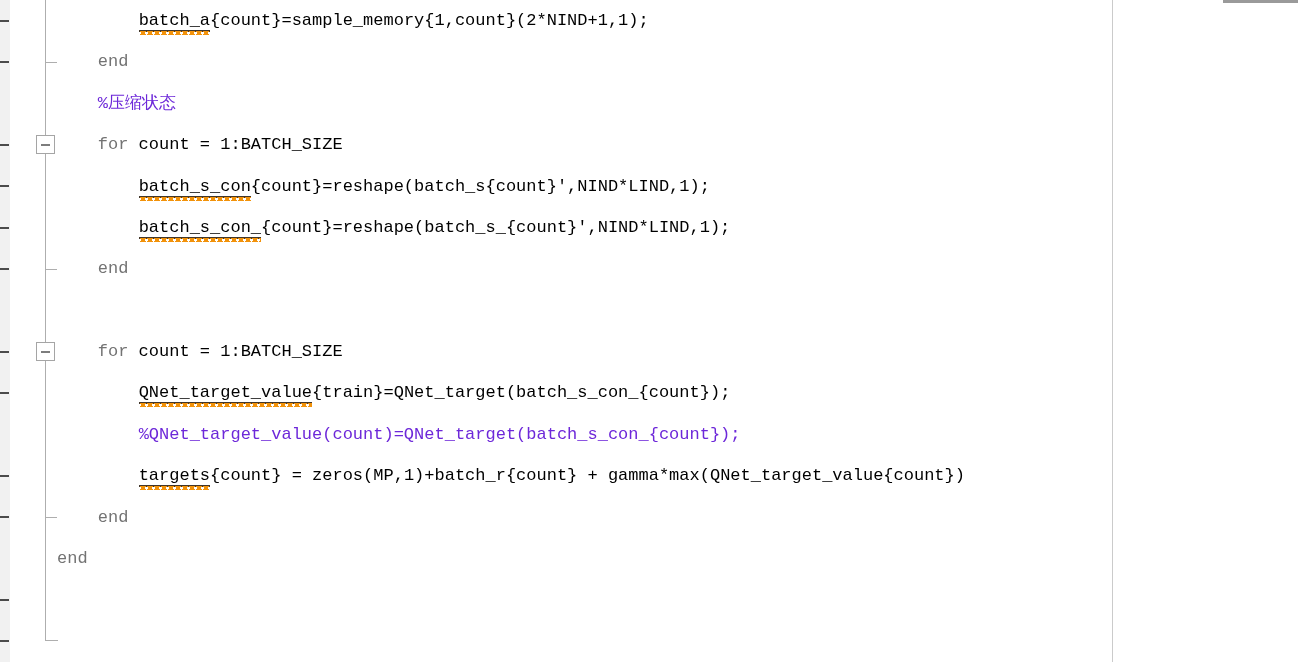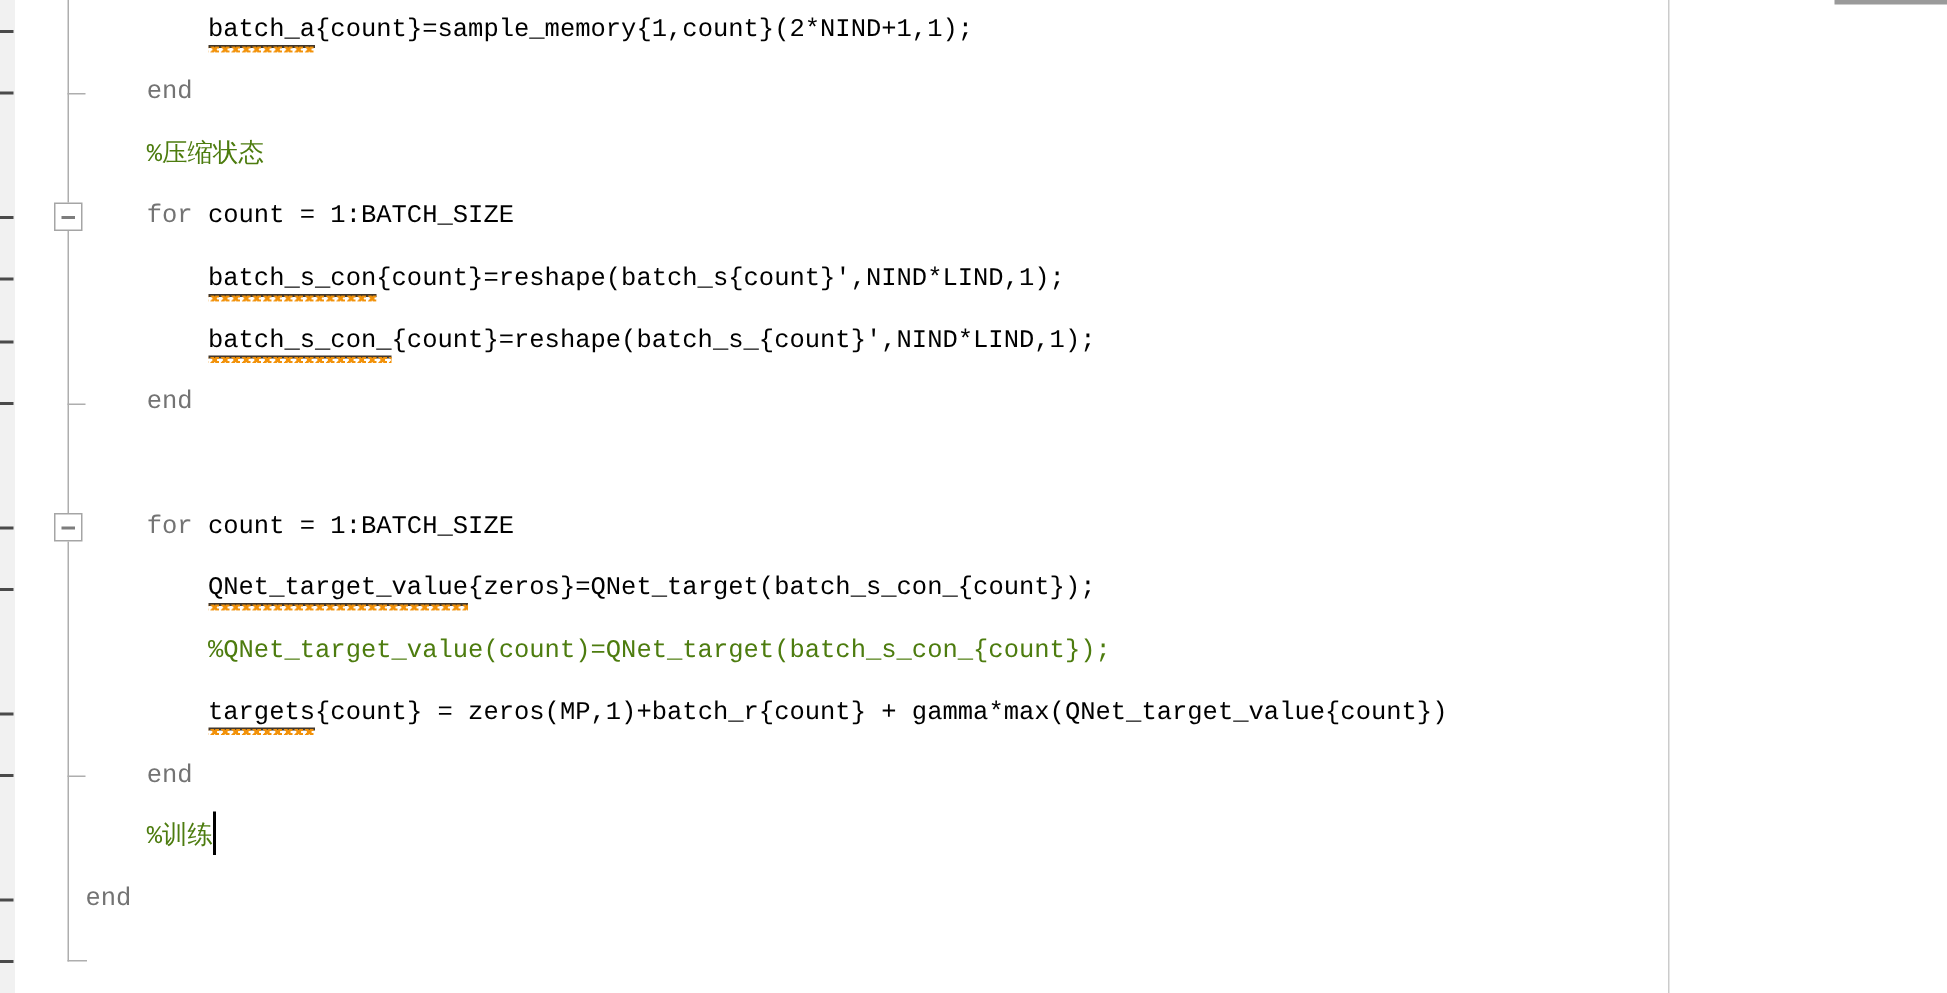--- a/index.html
+++ b/index.html
@@ -59,21 +59,21 @@
   .code-line{
     position:relative;
     height:41.375px;line-height:41.375px;
     padding-left:57px;
     white-space:pre;
     font-size:17px;
     color:#000000;
     letter-spacing:0;
   }
   .tok-k{color:#737373;}
-  .tok-c{color:#4d7c0f;}
+  .tok-c{color:#6d28d9;}
   .tok-p{color:#000000;}
   .tok-w{
     color:#000000;
     position:relative;
     border-bottom:2px solid #42372b;
   }
   .tok-w::after{
     content:"";
     position:absolute;left:0;right:0;bottom:-5px;height:4px;
     background-image:
@@ -99,25 +99,24 @@
   <div class="code-area" id="codeArea">
       <div class="code-line"><span class="tok-p">        </span><span class="tok-w">batch_a</span><span class="tok-p">{count}=sample_memory{1,count}(2*NIND+1,1);</span></div>
       <div class="code-line"><span class="tok-p">    </span><span class="tok-k">end</span></div>
       <div class="code-line"><span class="tok-p">    </span><span class="tok-c">%压缩状态</span></div>
       <div class="code-line"><span class="tok-p">    </span><span class="tok-k">for</span><span class="tok-p"> count = 1:BATCH_SIZE</span></div>
       <div class="code-line"><span class="tok-p">        </span><span class="tok-w">batch_s_con</span><span class="tok-p">{count}=reshape(batch_s{count}',NIND*LIND,1);</span></div>
       <div class="code-line"><span class="tok-p">        </span><span class="tok-w">batch_s_con_</span><span class="tok-p">{count}=reshape(batch_s_{count}',NIND*LIND,1);</span></div>
       <div class="code-line"><span class="tok-p">    </span><span class="tok-k">end</span></div>
       <div class="code-line"><span class="tok-p"></span></div>
       <div class="code-line"><span class="tok-p">    </span><span class="tok-k">for</span><span class="tok-p"> count = 1:BATCH_SIZE</span></div>
-      <div class="code-line"><span class="tok-p">        </span><span class="tok-w">QNet_target_value</span><span class="tok-p">{zeros}=QNet_target(batch_s_con_{count});</span></div>
+      <div class="code-line"><span class="tok-p">        </span><span class="tok-w">QNet_target_value</span><span class="tok-p">{train}=QNet_target(batch_s_con_{count});</span></div>
       <div class="code-line"><span class="tok-p">        </span><span class="tok-c">%QNet_target_value(count)=QNet_target(batch_s_con_{count});</span></div>
       <div class="code-line"><span class="tok-p">        </span><span class="tok-w">targets</span><span class="tok-p">{count} = zeros(MP,1)+batch_r{count} + gamma*max(QNet_target_value{count})</span></div>
       <div class="code-line"><span class="tok-p">    </span><span class="tok-k">end</span></div>
-      <div class="code-line"><span class="tok-p">    </span><span class="tok-c">%训练</span><span class="caret"></span></div>
       <div class="code-line"><span class="tok-p"></span><span class="tok-k">end</span></div>
     </div>
 
   <div class="gutter-band"></div>
   <div id="gutterDashes">
       <div class="bp-dash" style="top: 19.6875px;"></div>
       <div class="bp-dash" style="top: 61.0625px;"></div>
       <div class="bp-dash" style="top: 143.812px;"></div>
       <div class="bp-dash" style="top: 185.188px;"></div>
       <div class="bp-dash" style="top: 226.562px;"></div>

